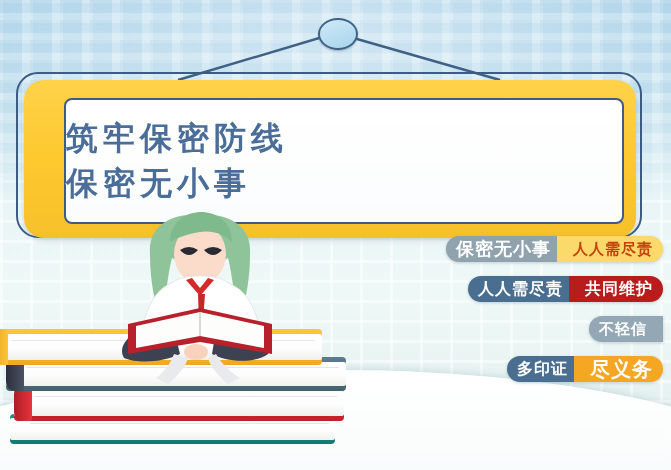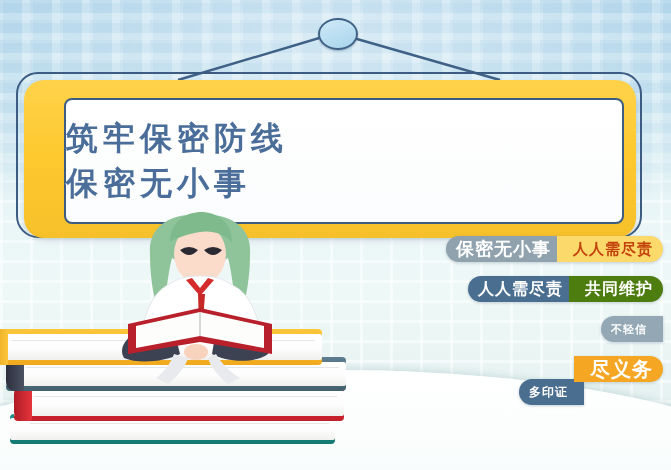--- a/index.html
+++ b/index.html
@@ -144,24 +144,24 @@
     padding-right:16px;
   }
   .badge .right{
     border-radius:0 14px 14px 0;
     margin-left:-10px;
     padding-left:16px;
   }
   #badge-1 .left{background:#8fa2ae;font-size:18px;}
   #badge-1 .right{background:#fbd96a;color:#c2410c;font-size:15px;font-family:Liberation Mono, monospace;}
   #badge-2 .left{background:#4a6e8f;font-size:16px;}
-  #badge-2 .right{background:#4d7c0f;font-size:16px;}
-  #badge-3 .left{background:#93a8b4;font-size:11px;}
+  #badge-2 .right{background:#b91c1c;font-size:16px;}
+  #badge-3 .left{background:#93a8b4;font-size:15px;}
   #badge-3 .right{background:#f7d64f;font-size:16px;}
-  #badge-4 .left{background:#4a6e8f;font-size:12px;margin-top:23px;}
+  #badge-4 .left{background:#4a6e8f;font-size:16px;}
   #badge-4 .right{background:#f5a623;font-size:20px;}
 </style>
 </head>
 <body>
 
 <div id="poster">
 
   <div class="bg-base"></div>
   <div class="bg-grid"></div>
   <div class="bg-tiles"></div>

